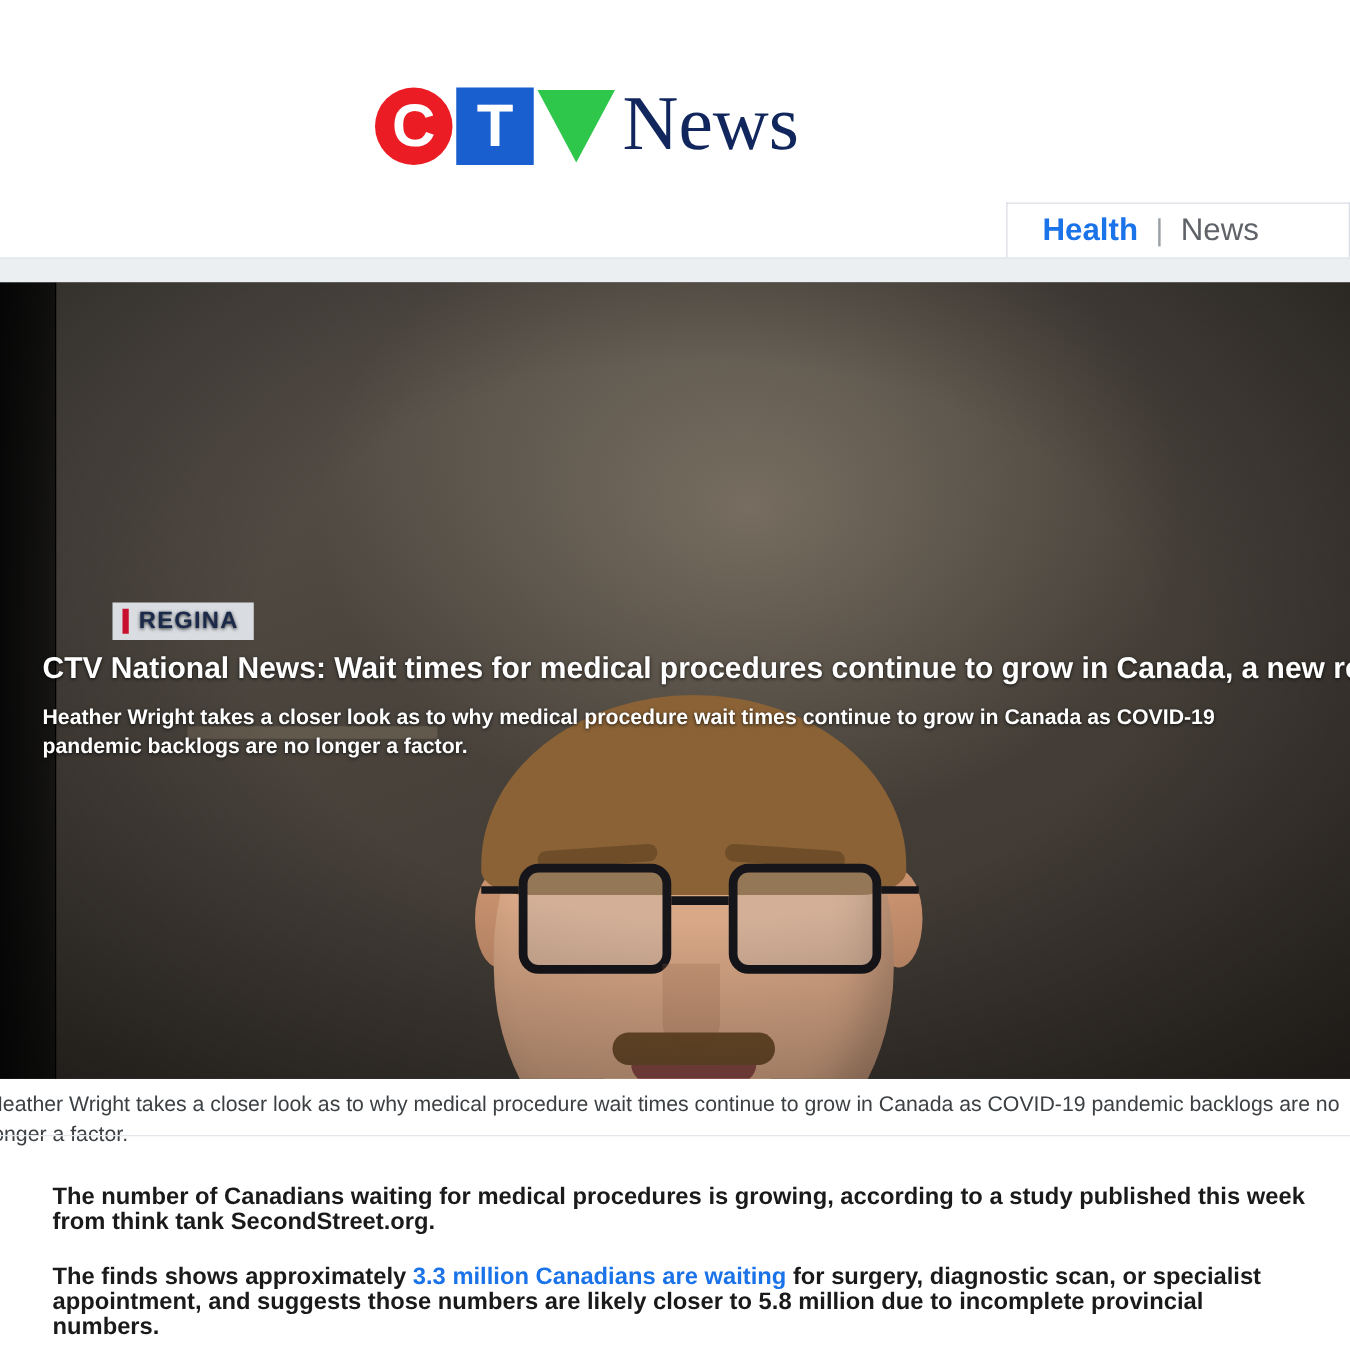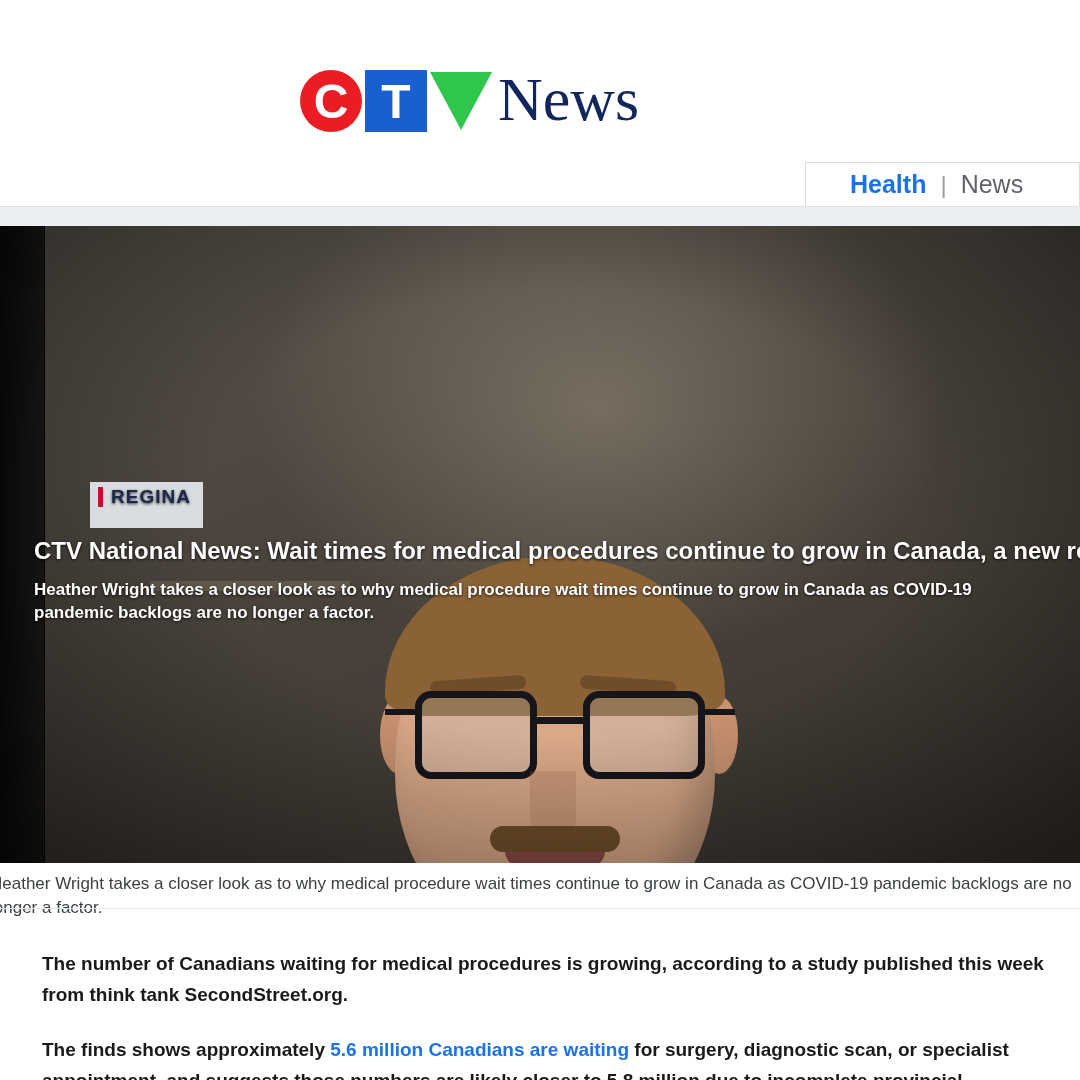--- a/index.html
+++ b/index.html
@@ -75,21 +75,21 @@
   
   .section-tabs {
     position: absolute;
     right: 0px; top: 162px;
     width: 275px; height: 44px;
     background: #fff;
     border: 1px solid #d9dde3;
     border-bottom: none;
     display: flex;
     align-items: center;
-    padding-left: 44px;
+    padding-left: 28px;
     gap: 14px;
   }
   .section-tabs .tab-active {
     color: #1a73e8;
     font-size: 25px;
     font-weight: bold;
   }
   .section-tabs .divider {
     color: #9aa0a6;
     font-size: 24px;
@@ -253,21 +253,21 @@
     text-shadow: 0 1px 3px rgba(0,0,0,.8);
   }
   .regina-badge {
     display: inline-flex;
     align-items: center;
     background: #d9dde2;
     color: #1b2a4a;
     font-weight: bold;
     font-size: 19px;
     letter-spacing: 1px;
-    padding: 4px 12px 20px 8px;
+    padding: 4px 12px 4px 8px;
     margin-left: 56px;
     margin-bottom: 8px;
   }
   .regina-badge::before {
     content: "";
     display: inline-block;
     width: 5px; height: 20px;
     background: #c8102e;
     margin-right: 8px;
   }
@@ -305,21 +305,21 @@
   .article {
     position: absolute;
     left: 42px; top: 948px;
     width: 1010px;
     color: #1a1a1a;
   }
   .article p {
     margin: 0 0 24px 0;
     font-size: 19px;
     font-weight: bold;
-    line-height: 31px;
+    line-height: 20px;
   }
   .article a {
     color: #1a73e8;
     text-decoration: none;
   }
 </style>
 </head>
 <body>
 
 <div class="page">
@@ -377,16 +377,16 @@
       <div class="overlay-desc">Heather Wright takes a closer look as to why medical procedure wait times continue to grow in Canada as COVID-19 pandemic backlogs are no longer a factor.</div>
     </div>
 
   </div>
 
   <div class="caption">Heather Wright takes a closer look as to why medical procedure wait times continue to grow in Canada as COVID-19 pandemic backlogs are no longer a factor.</div>
   <div class="rule"></div>
 
   <div class="article">
     <p>The number of Canadians waiting for medical procedures is growing, according to a study published this week from think tank SecondStreet.org.</p>
-    <p><span>The finds shows approximately </span><a href="#">5.6 million Canadians are waiting</a><span> for surgery, diagnostic scan, or specialist appointment, and suggests those numbers are likely closer to 5.8 million due to incomplete provincial numbers.</span></p>
+    <p><span>The finds shows approximately </span><a href="#">3.3 million Canadians are waiting</a><span> for surgery, diagnostic scan, or specialist appointment, and suggests those numbers are likely closer to 5.8 million due to incomplete provincial numbers.</span></p>
   </div>
 
 </div>
 
 </body></html>

